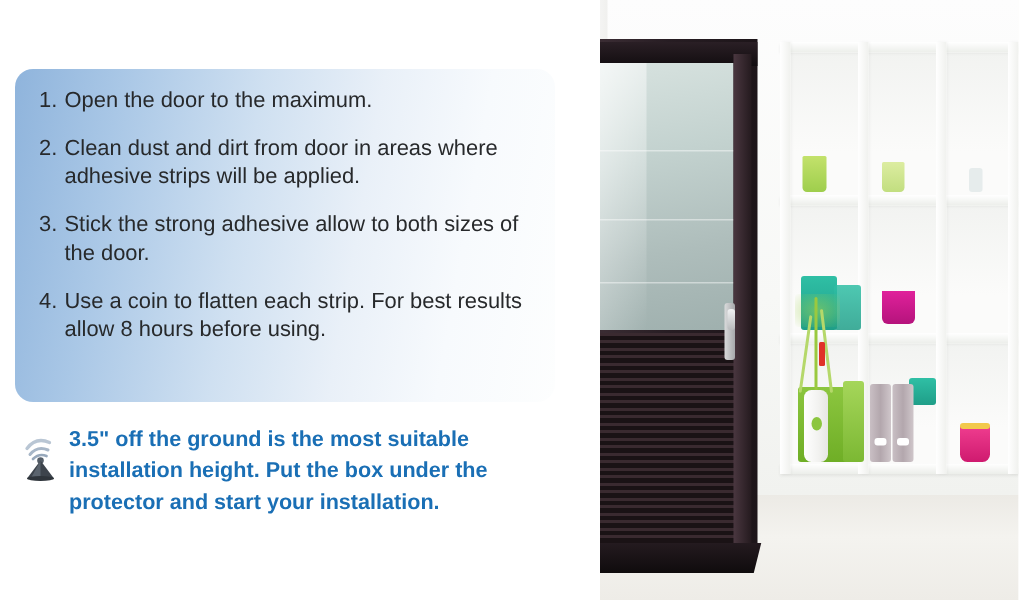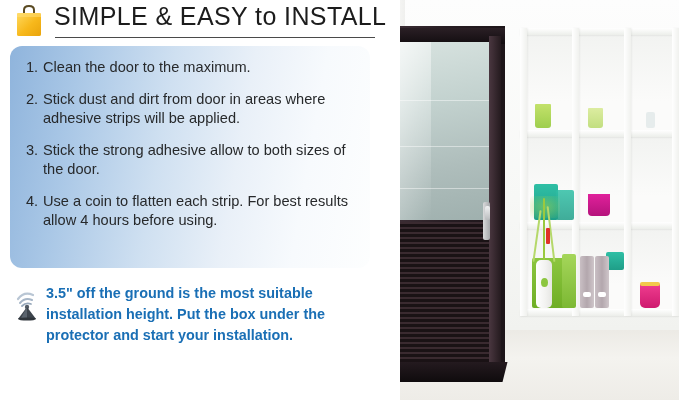--- a/index.html
+++ b/index.html
@@ -120,57 +120,38 @@
   .wall-slab{position:absolute;left:-43px;top:0;width:48px;height:372px;
     background:linear-gradient(90deg,#ffffff 0%,#fbfbfb 70%,#f0f0ee 100%);}
 </style>
 </head>
 <body>
 
 <div class="page">
 
   <div class="left-col">
 
-    <div class="header">
-      <span class="bag-icon">
-        <svg width="30" height="34" viewBox="0 0 30 34">
-          <path d="M10 11 L10 6 Q10 2 15 2 Q20 2 20 6 L20 11" fill="none" stroke="#5a4a22" stroke-width="2"></path>
-          <rect x="3" y="9" width="24" height="23" rx="2" fill="#f7c335"></rect>
-          <rect x="3" y="9" width="24" height="23" rx="2" fill="url(#bg1)"></rect>
-          <defs>
-            <linearGradient id="bg1" x1="0" y1="0" x2="1" y2="1">
-              <stop offset="0%" stop-color="#ffd95e"></stop>
-              <stop offset="55%" stop-color="#f7b81b"></stop>
-              <stop offset="100%" stop-color="#e9a40c"></stop>
-            </linearGradient>
-          </defs>
-          <rect x="3" y="9" width="24" height="4" fill="#ffe07a" opacity=".5"></rect>
-        </svg>
-      </span>
-      <div class="title">SIMPLE &amp; EASY to INSTALL</div>
-      <div class="title-underline"></div>
-    </div>
 
     <div class="steps-panel">
       <ul class="steps-list">
         <li class="step">
           <span class="step-num">1.</span>
-          <span class="step-text">Clean the door to the maximum.</span>
+          <span class="step-text">Open the door to the maximum.</span>
         </li>
         <li class="step">
           <span class="step-num">2.</span>
-          <span class="step-text">Stick dust and dirt from door in areas where adhesive strips will be applied.</span>
+          <span class="step-text">Clean dust and dirt from door in areas where adhesive strips will be applied.</span>
         </li>
         <li class="step">
           <span class="step-num">3.</span>
           <span class="step-text">Stick the strong adhesive allow to both sizes of the door.</span>
         </li>
         <li class="step">
           <span class="step-num">4.</span>
-          <span class="step-text">Use a coin to flatten each strip. For best results allow 4 hours before using.</span>
+          <span class="step-text">Use a coin to flatten each strip. For best results allow 8 hours before using.</span>
         </li>
       </ul>
     </div>
 
     <div class="note">
       <span class="beacon-icon">
         <svg width="32" height="36" viewBox="0 0 32 36">
           <path d="M4 14 Q10 6 19 10" fill="none" stroke="#b9c6d4" stroke-width="2.2" stroke-linecap="round"></path>
           <path d="M6 18 Q11 12 18 15" fill="none" stroke="#a8b7c8" stroke-width="2" stroke-linecap="round"></path>
           <path d="M8 21 Q12 17 17 19" fill="none" stroke="#97a8bb" stroke-width="1.8" stroke-linecap="round"></path>

